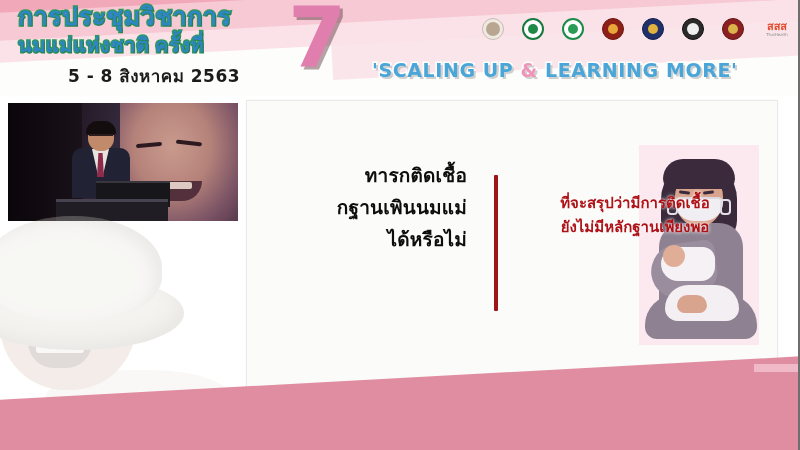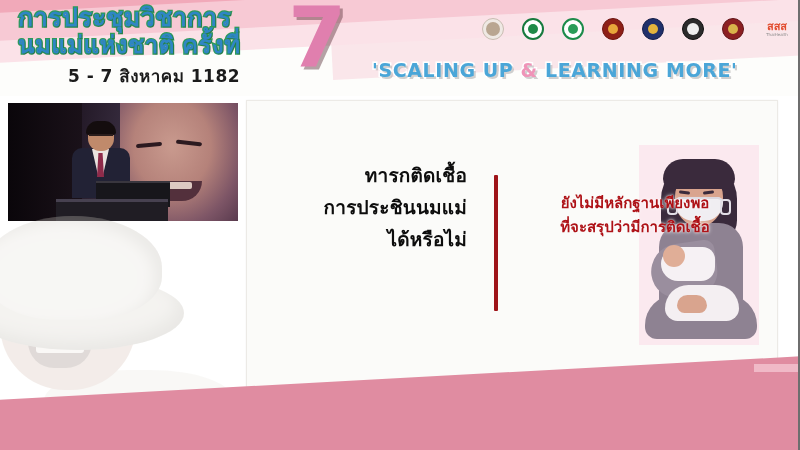--- a/index.html
+++ b/index.html
@@ -11,27 +11,27 @@
   
   #header { position:absolute; left:0; top:0; width:800px; height:96px; background:#fdfdfb; overflow:hidden; }
   .band { position:absolute; left:-60px; width:960px; transform-origin:left center; }
   .band-a { top:-26px; height:60px; background:#f1a9b9; transform:rotate(-3.0deg); }
   .band-b { top:16px;  height:34px; background:#f7c9d4; transform:rotate(-3.0deg); }
   .band-c { top:44px;  height:22px; background:#fbe2e8; transform:rotate(-3.0deg); }
   .band-d { top:-40px; left:330px; width:520px; height:120px; background:#fae6ea; transform:rotate(-3.0deg); }
 
   #title-block { position:absolute; left:18px; top:2px; width:300px; z-index:6; }
   .thai-title {
-    font-family:Liberation Sans, sans-serif;
+    font-family:Liberation Serif, serif;
     font-weight:bold; color:#2f86c4; letter-spacing:.5px;
     -webkit-text-stroke:2.4px #2e9a57; paint-order:stroke fill;
     text-shadow:1px 1px 0 rgba(0,0,0,.18);
   }
   .tt1 { font-size:25px; line-height:30px; }
-  .tt2 { font-size:24px; line-height:30px; margin-top:-2px; }
+  .tt2 { font-size:20px; line-height:30px; margin-top:-2px; }
   .date-line { margin-top:2px; font-size:17px; font-weight:bold; color:#1b1b1b;
                text-align:center; width:272px; letter-spacing:.5px;
                text-shadow:1px 1px 0 rgba(255,255,255,.6); }
 
   #big-seven { position:absolute; left:288px; top:-4px; z-index:7;
     font-size:84px; font-weight:bold; color:#e07fae; line-height:84px;
     font-family:"DejaVu Sans","Liberation Sans",sans-serif;
     text-shadow:3px 3px 0 rgba(90,50,60,.45); }
 
   #slogan { position:absolute; left:372px; top:56px; z-index:7;
@@ -189,21 +189,21 @@
 
   <div id="header">
     <div class="band band-d"></div>
     <div class="band band-a"></div>
     <div class="band band-b"></div>
     <div class="band band-c"></div>
 
     <div id="title-block">
       <div class="thai-title tt1">การประชุมวิชาการ</div>
       <div class="thai-title tt2">นมแม่แห่งชาติ ครั้งที่</div>
-      <div class="date-line">5 - 7 สิงหาคม 1182</div>
+      <div class="date-line">5 - 8 สิงหาคม 2563</div>
     </div>
 
     <div id="big-seven">7</div>
 
     <div id="slogan"><span>'SCALING UP </span><span class="amp">&amp;</span><span> LEARNING MORE'</span></div>
 
     <div id="logo-row">
       <div class="logo lg1">
           <i></i>
         </div>
@@ -259,21 +259,21 @@
     <div class="wm-eye r"></div>
     <div class="wm-smile"></div>
     <div class="wm-brim"></div>
     <div class="wm-hat"></div>
   </div>
 
   <div id="slide">
 
     <div id="question-block">
       <div>ทารกติดเชื้อ</div>
-      <div>การประชินนมแม่</div>
+      <div>กฐานเพินนมแม่</div>
       <div>ได้หรือไม่</div>
     </div>
 
     <div id="red-divider"></div>
 
     <div id="illustration">
       <div class="il-hair-back"></div>
       <div class="il-torso"></div>
       <div class="il-face"></div>
       <div class="il-hair-front"></div>
@@ -282,22 +282,22 @@
       <div class="il-mask"></div>
       <div class="il-lap"></div>
       <div class="il-arm"></div>
       <div class="il-baby"></div>
       <div class="il-baby-head"></div>
       <div class="il-cloth"></div>
       <div class="il-hand"></div>
     </div>
 
     <div id="answer-block">
+      <div>ที่จะสรุปว่ามีการติดเชื้อ</div>
       <div>ยังไม่มีหลักฐานเพียงพอ</div>
-      <div>ที่จะสรุปว่ามีการติดเชื้อ</div>
     </div>
 
     <div id="page-number">6</div>
   </div>
 
   <div id="pink-strip-lite"></div>
   <div id="pink-strip"></div>
   <div id="pink-right-lite"></div>
   <div id="pink-right-block"></div>
   <div id="frame-edge"></div>

